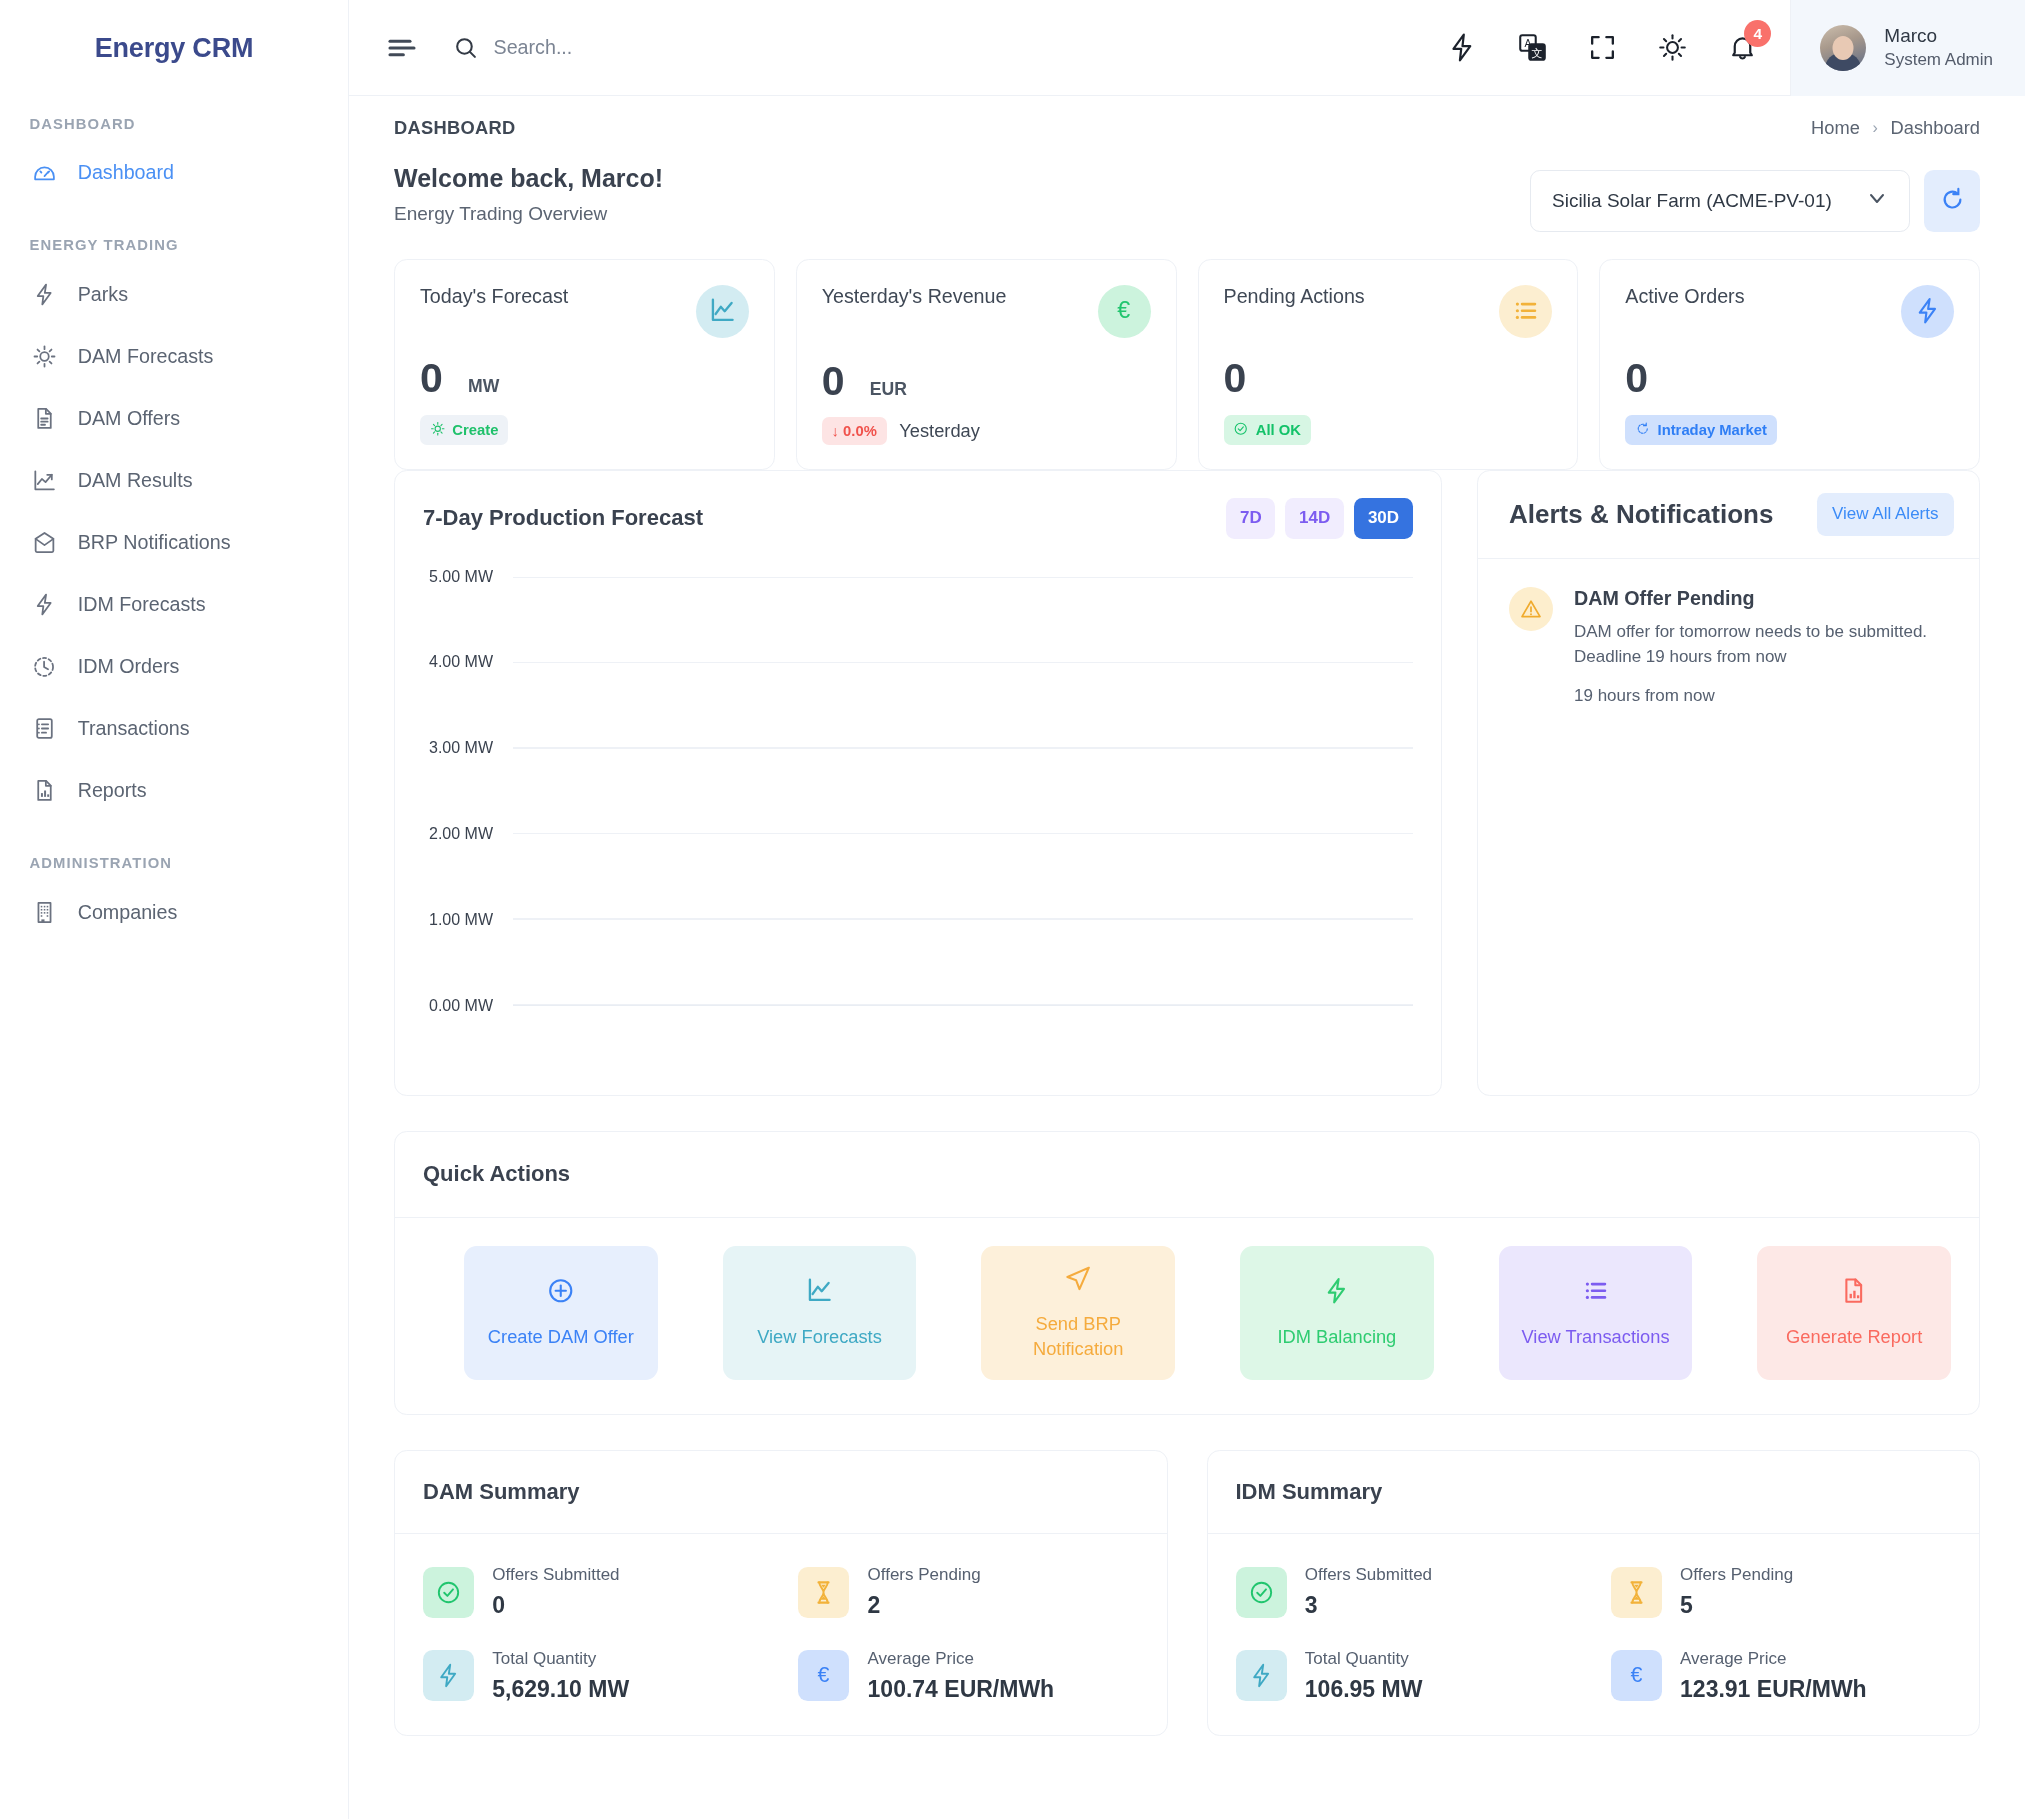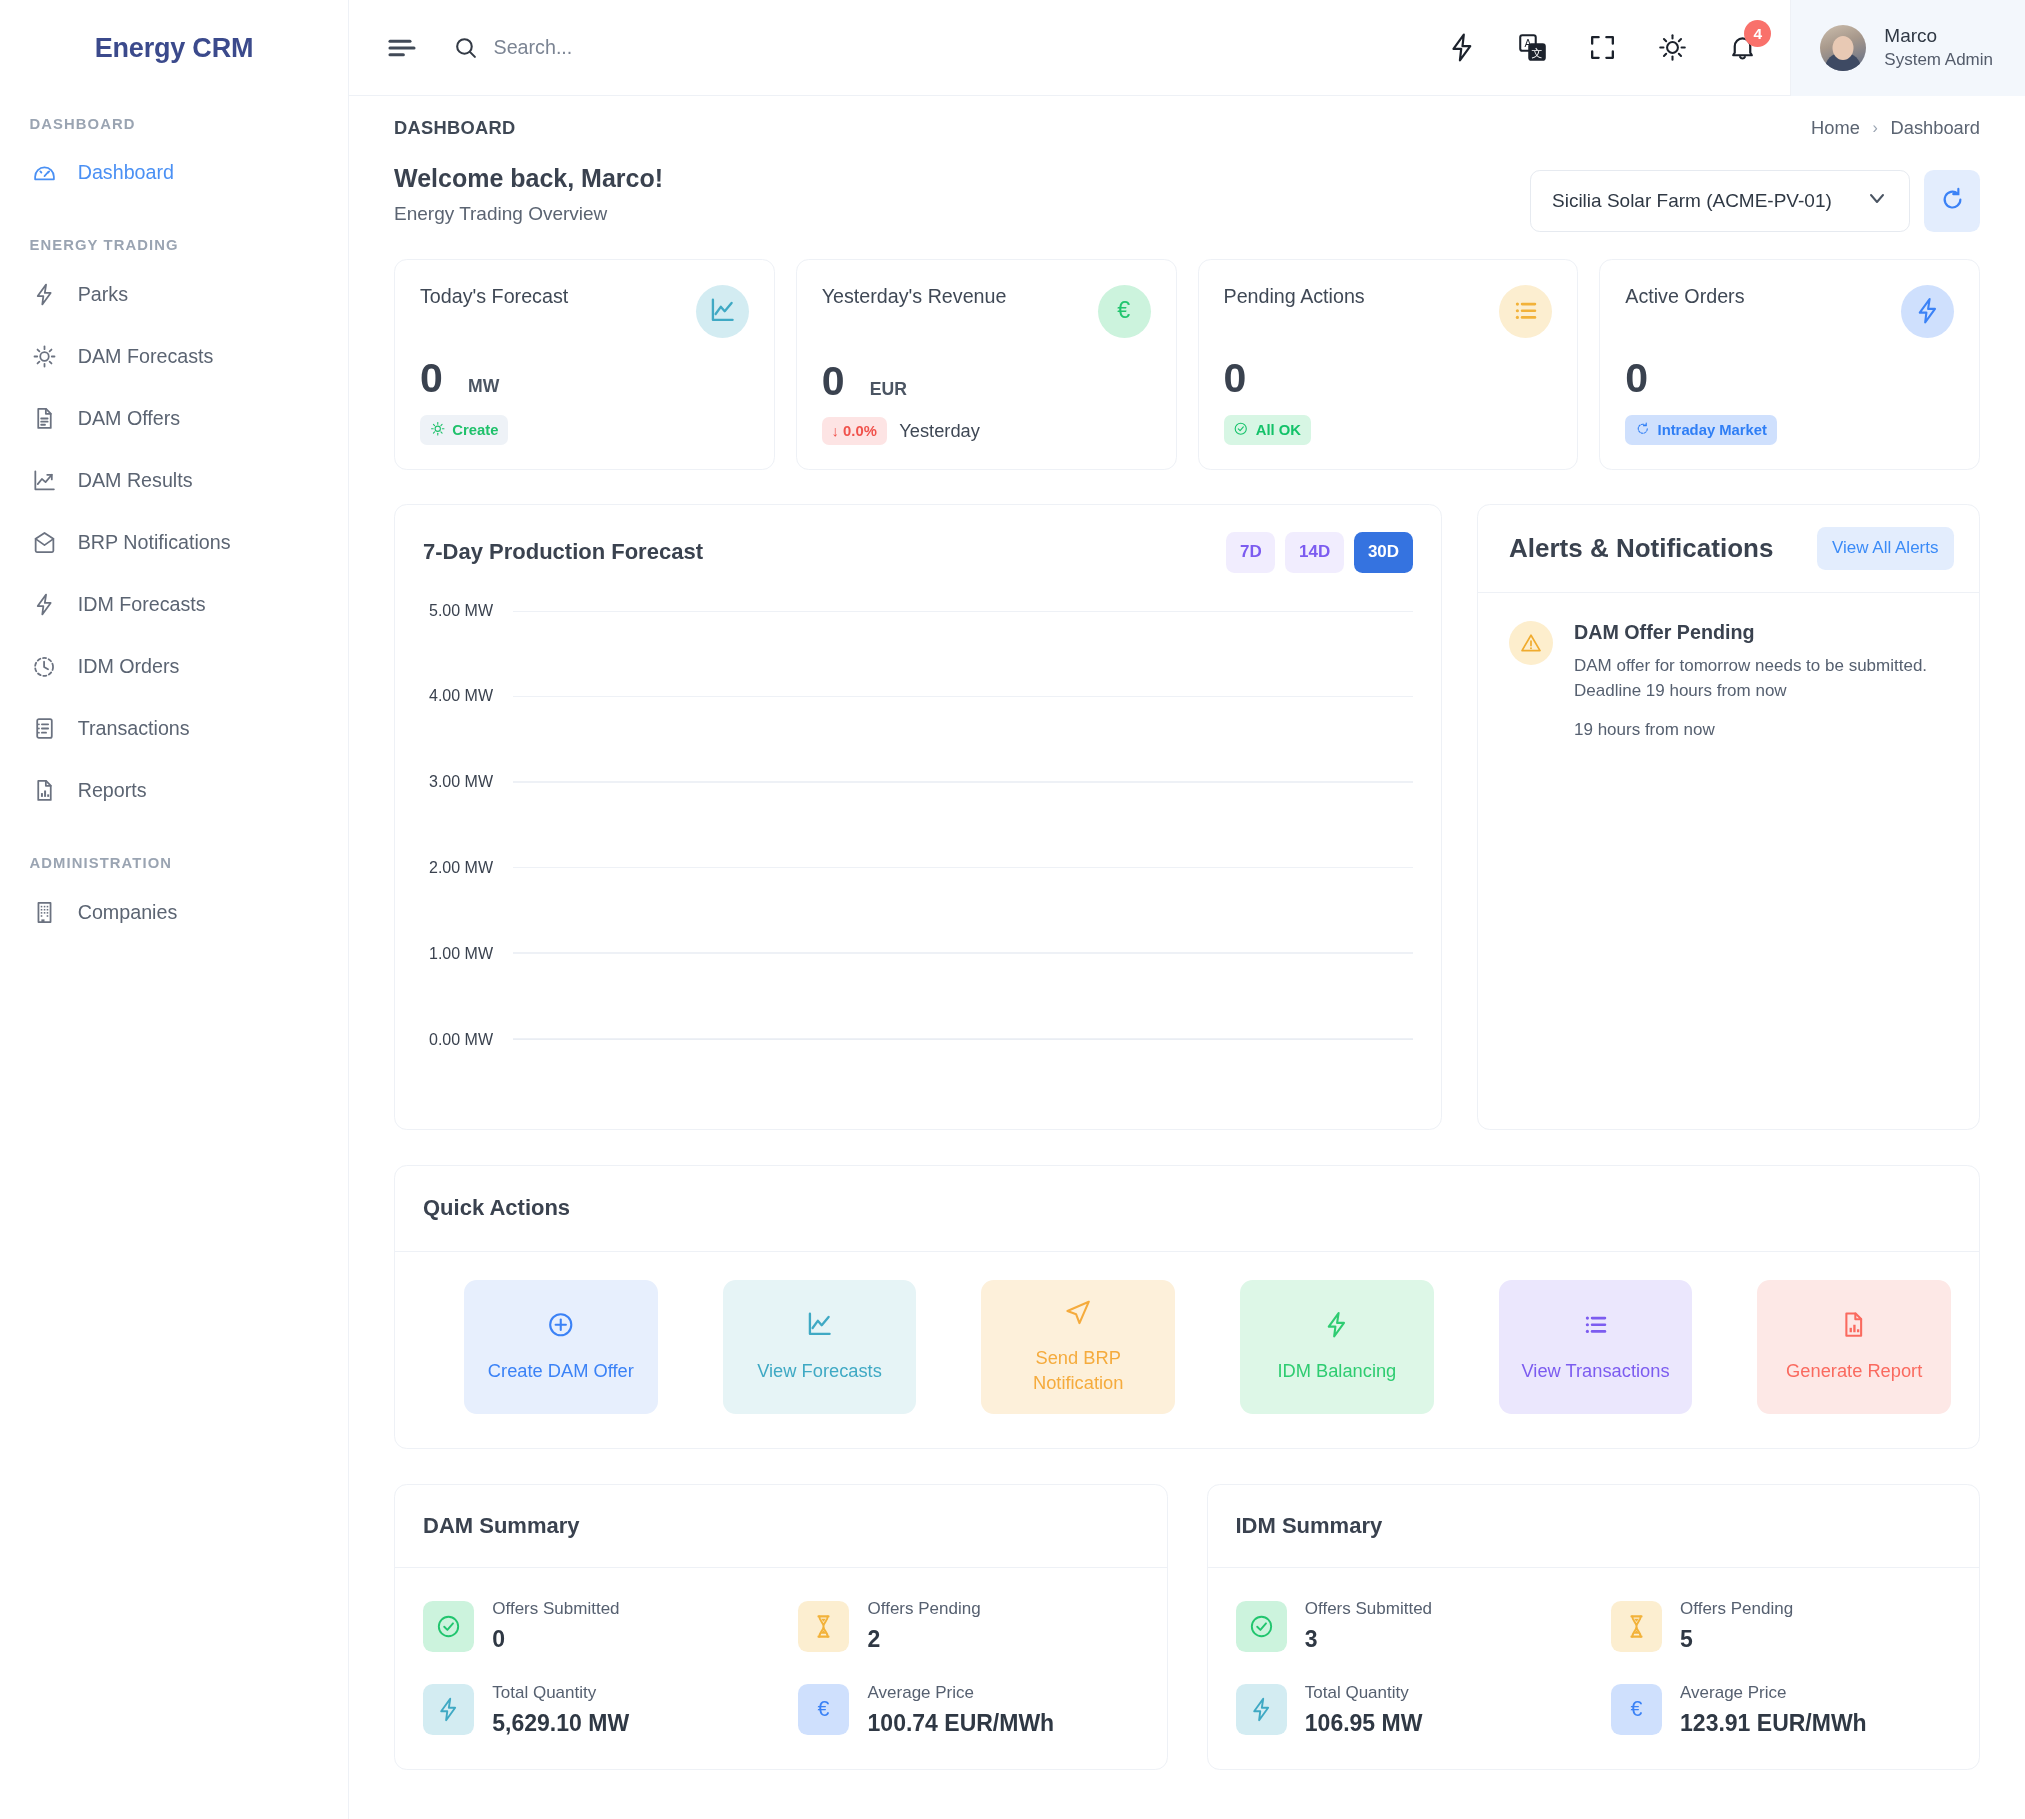--- a/index.html
+++ b/index.html
@@ -126,21 +126,21 @@
   .kpi-unit { font-size: 17.6px; color: #4b5563; font-weight: bold; margin-left: 14px; }
   .kpi-foot { display: flex; align-items: center; gap: 12.7px; margin-top: 15.5px; }
   .pill { display: inline-flex; align-items: center; gap: 7px; border-radius: 7px; padding: 5.6px 9.8px; font-size: 14.8px; font-weight: bold; }
   .pill-mixed { background: #eef2f7; color: #1fc16b; }
   .pill-down { background: #fde4e4; color: #f0524c; }
   .pill-ok { background: #d7f6e4; color: #13c269; }
   .pill-intraday { background: #cfe0fd; color: #2f7ef5; }
   .foot-note { font-size: 18.3px; color: #3f4855; }
 
   
-  .mid-row { display: flex; gap: 35px; margin-top: 34px; }
+  .mid-row { display: flex; gap: 35px; }
   .chart-card { flex: 0 0 1048px; border: 1.4px solid #eef1f6; border-radius: 12.7px; background: #fff; height: 626px; }
   .chart-head { display: flex; align-items: center; justify-content: space-between; padding: 27px 28px 0 28px; }
   .chart-title { font-size: 22px; font-weight: bold; color: #3a424f; }
   .range-group { display: flex; gap: 9.8px; }
   .range-btn { width: 49px; height: 41px; border-radius: 8.4px; background: #f1edfe; color: #7c5cf0; font-size: 17px; font-weight: bold; display: flex; align-items: center; justify-content: center; cursor: pointer; }
   .range-btn.wide { width: 59px; }
   .range-btn.active { background: #3573e0; color: #ffffff; }
   .plot-area { display: flex; margin-top: 38px; padding: 0 28px 0 7px; height: 429px; }
   .y-axis { width: 91px; flex: 0 0 91px; position: relative; }
   .y-tick { position: absolute; right: 0; transform: translateY(-50%); font-size: 16px; color: #3a424f; white-space: nowrap; }

